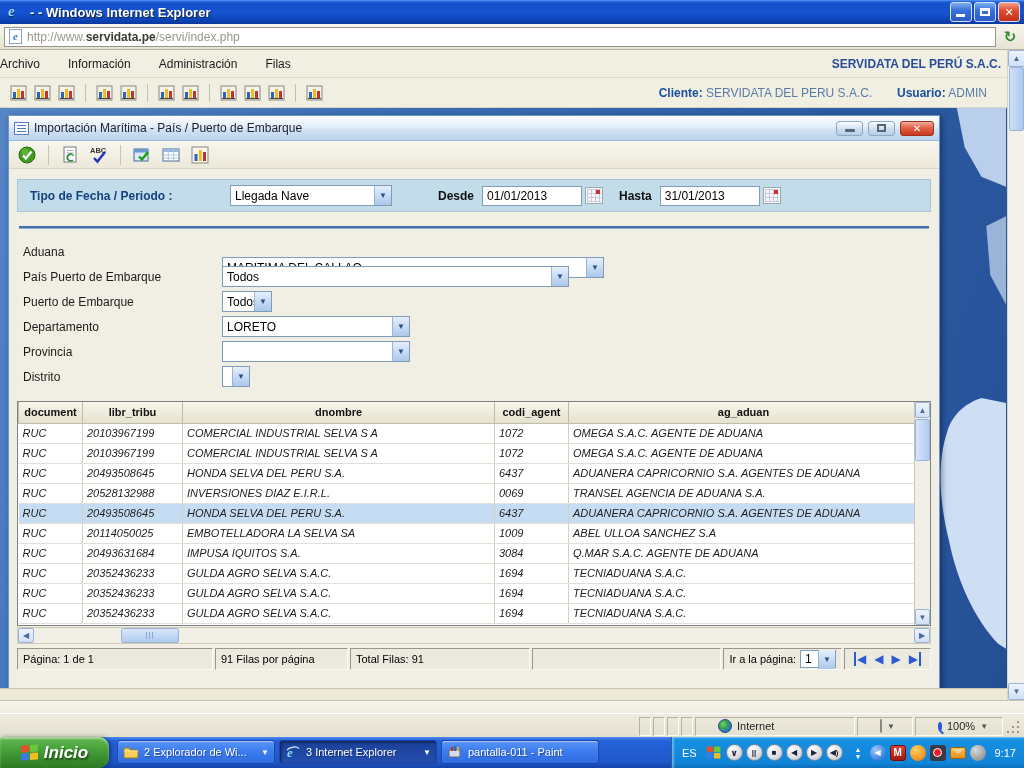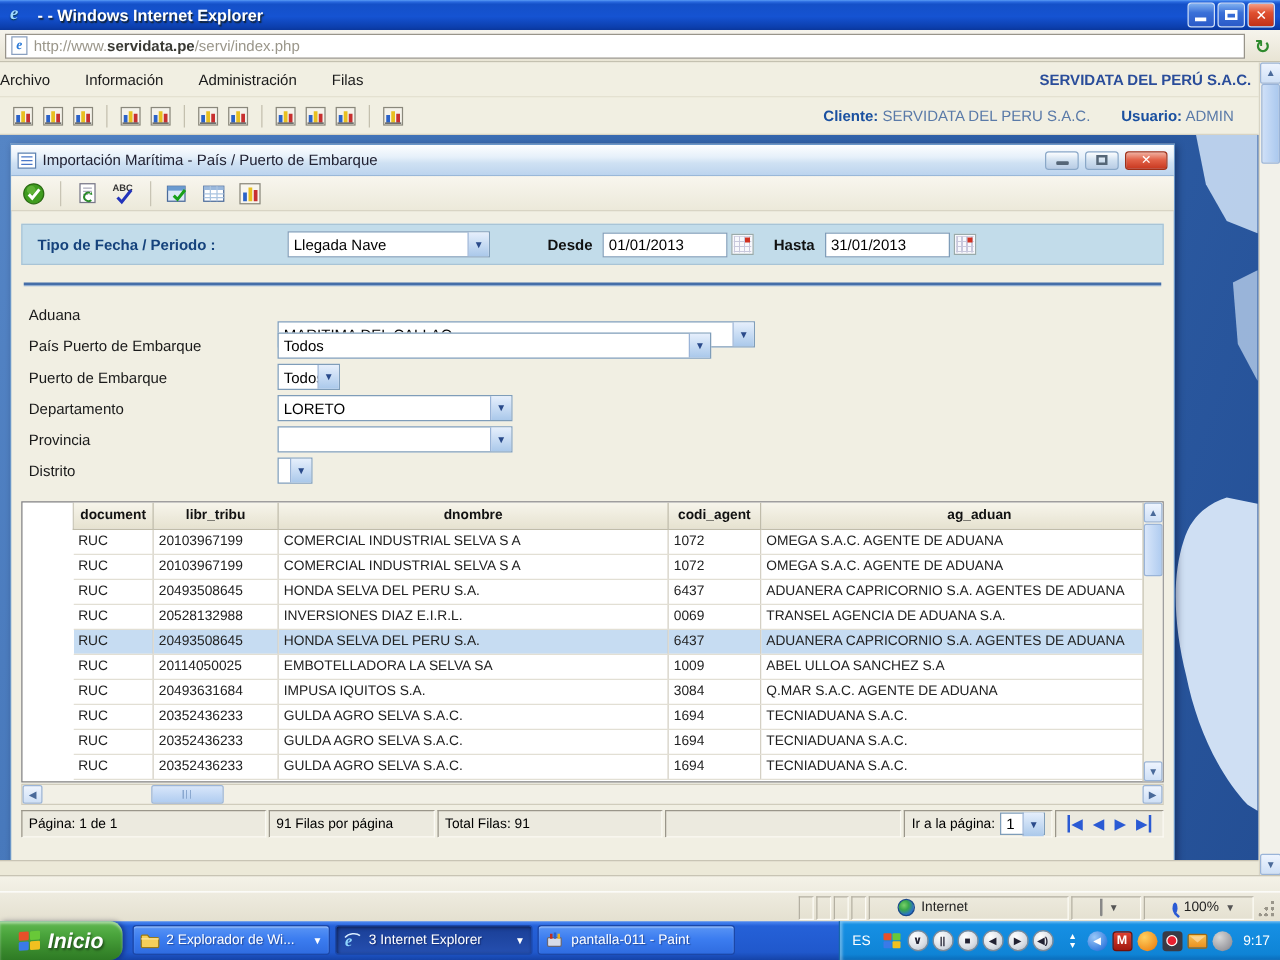--- a/index.html
+++ b/index.html
@@ -94,25 +94,25 @@
      repeating-linear-gradient(0deg,#c8c8dc 0 1px,transparent 1px 4px); }
   .cal-icon::after { content:""; position:absolute; right:2px; top:2px; width:4px; height:4px; background:#d03020; }
 
   .blue-rule { margin:14px 2px 12px; height:3px; border-top:2px solid #456ea8; border-bottom:1px solid #90acd0; }
 
   .form-rows { display:flex; flex-direction:column; gap:4px; }
   .form-row { height:21px; display:flex; align-items:center; }
   .form-row .flabel { width:205px; padding-left:6px; color:#1a1a1a; }
 
   .grid-outer { margin-top:14px; border:1px solid #808080; height:225px; display:flex; background:#fff; }
-  .grid-clip { flex:1; overflow:hidden;margin-left:40px; }
+  .grid-clip { flex:1; overflow:hidden; }
   table.grid { border-collapse:collapse; table-layout:fixed; width:930px; font-size:11px; }
   table.grid th { height:21px; background:linear-gradient(180deg,#f7f5eb,#e6e2d0); border:1px solid #c0bcaa; border-top:none;
     font-weight:bold; font-size:11px; color:#111; }
-  table.grid td { height:20px; border-right:1px solid #d4d0c4; border-bottom:1px solid #e2dfd4; padding:0 4px; white-space:nowrap; overflow:hidden; color:#222; }
+  table.grid td { height:20px; border-right:1px solid #d4d0c4; border-bottom:1px solid #e2dfd4; padding:0 4px; white-space:nowrap; overflow:hidden; color:#222;font-style:italic; }
   table.grid tr.sel-row td { background:#c6dcf2; }
   .vscroll { width:16px; flex:none; background:#f2f0e6; border-left:1px solid #c8c4b4; position:relative; }
   .vscroll .sb-btn { width:15px; height:16px; }
   .vscroll .vthumb { position:absolute; top:17px; left:0; width:15px; height:42px; border:1px solid #9ab4d8; border-radius:2px;
     background:linear-gradient(90deg,#d8e6fa,#b0ccf0); }
 
   .hscroll { height:17px; margin-top:1px; background:#f2f0e6; border:1px solid #d0ccbc; display:flex; align-items:center; position:relative; }
   .hscroll .sb-btn { width:16px; height:15px; }
   .hscroll .sb-btn.right { margin-left:auto; }
   .hthumb { position:absolute; left:103px; width:58px; height:15px; border:1px solid #9ab4d8; border-radius:2px;
@@ -141,21 +141,21 @@
   .mag { width:9px; height:9px; border:2px solid #2a5ad4; border-radius:50%; position:relative; }
   .mag::after { content:""; position:absolute; right:-4px; bottom:-4px; width:5px; height:2px; background:#2a5ad4; transform:rotate(45deg); }
   .grip { width:14px; height:14px; margin-left:2px;
     background:radial-gradient(circle 1.5px at 11px 3px,#9a968a 99%,transparent), radial-gradient(circle 1.5px at 11px 8px,#9a968a 99%,transparent),
       radial-gradient(circle 1.5px at 11px 13px,#9a968a 99%,transparent), radial-gradient(circle 1.5px at 6px 8px,#9a968a 99%,transparent),
       radial-gradient(circle 1.5px at 6px 13px,#9a968a 99%,transparent), radial-gradient(circle 1.5px at 1px 13px,#9a968a 99%,transparent); }
 
   
   .taskbar { position:absolute; left:0; top:737px; width:1024px; height:31px;
     background:linear-gradient(180deg,#4f8af0 0%,#3a76e8 6%,#2561d8 12%,#2058cc 80%,#1543a8 100%); display:flex; align-items:stretch; }
-  .start-btn { width:98px; border-radius:0 10px 10px 0; margin-right:8px;
+  .start-btn { width:109px; border-radius:0 10px 10px 0; margin-right:8px;
     background:linear-gradient(180deg,#63ba53 0%,#4aa43c 35%,#3a8c2e 70%,#2e7a24 100%);
     box-shadow:inset 0 2px 2px rgba(255,255,255,.45), 2px 0 4px rgba(0,0,40,.4);
     display:flex; align-items:center; justify-content:center; gap:5px;text-align:center; }
   .start-btn .label { color:#fff; font:italic bold 17px "Liberation Sans",sans-serif; text-shadow:1px 2px 2px rgba(0,0,0,.5); }
   .winflag { width:18px; height:16px; display:grid; grid-template-columns:8px 8px; grid-template-rows:7px 7px; gap:1px; transform:skewY(-4deg); }
   .winflag i { border-radius:1px; }
   .winflag i:nth-child(1){background:#e8502a;} .winflag i:nth-child(2){background:#68c838;}
   .winflag i:nth-child(3){background:#3a7ae8;} .winflag i:nth-child(4){background:#f0c020;}
   .task-btn { width:158px; height:24px; margin:3px 4px 0 0; border-radius:3px; border:1px solid #1b47a8;
     background:linear-gradient(180deg,#5a95f5,#3c7df0 45%,#2f6ce0); color:#fff; font-size:11px;

